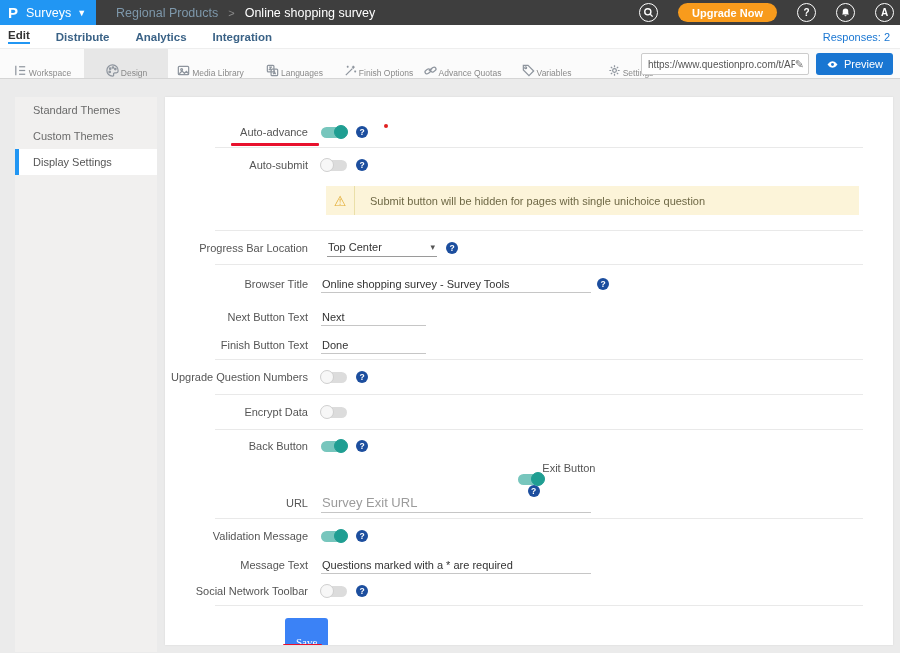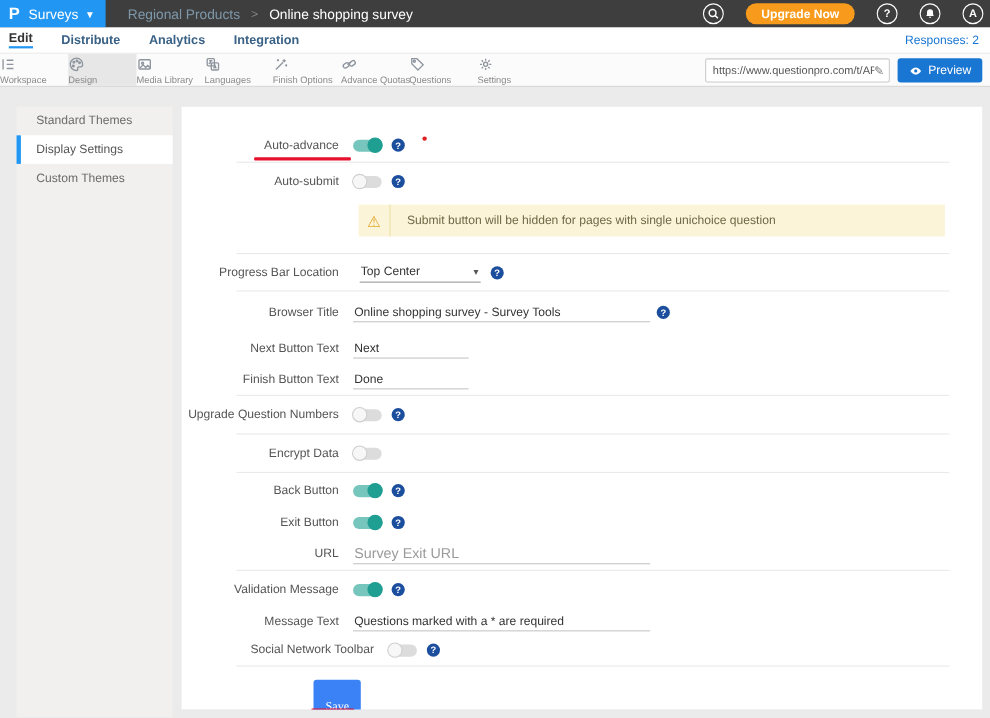--- a/index.html
+++ b/index.html
@@ -20,21 +20,21 @@
   .upgrade-btn { background:#f89b1c; color:#fff; border:none; border-radius:10px; height:19px; padding:0 14px; font-size:11px; font-weight:bold; cursor:pointer; font-family:"Liberation Sans",sans-serif; }
 
   
   .navrow { height:23px; background:#fff; display:flex; align-items:center; padding:0 8px; position:relative; }
   .nav-item { font-size:11.5px; font-weight:bold; color:#3a6286; margin-right:26px; text-decoration:none; cursor:pointer; }
   .nav-item.active { color:#333; border-bottom:2px solid #2196f3; padding-bottom:1px; }
   .responses { position:absolute; right:10px; color:#1976d2; font-size:11px; }
 
   
   .toolbar { height:31px; background:#fbfbfb; border-bottom:1px solid #d5d5d5; border-top:1px solid #eee; display:flex; align-items:stretch; position:relative; }
-  .tool { width:62px; display:flex; flex-direction:column; align-items:flex-start; justify-content:center; gap:1px; cursor:pointer; }
+  .tool { width:84px; display:flex; flex-direction:row; align-items:flex-end; justify-content:center; gap:1px; cursor:pointer; }
   .tool.active { background:#e7e7e7; }
   .tool svg { width:15px; height:15px; stroke:#8e959e; fill:none; stroke-width:1.3; }
   .tool-label { font-size:8.5px; color:#8a8a8a; white-space:nowrap; }
   .toolbar-right { position:absolute; right:7px; top:4px; display:flex; gap:7px; align-items:center; }
   .url-box { width:168px; height:22px; background:#fff; border:1px solid #ccc; border-radius:2px; display:flex; align-items:center; padding:0 4px 0 6px; }
   .url-box input { border:none; outline:none; flex:1; font-size:10px; color:#555; font-family:"Liberation Sans",sans-serif; background:transparent; min-width:0; }
   .pencil { color:#777; font-size:11px; cursor:pointer; }
   .preview-btn { background:#1976d2; color:#fff; border:none; border-radius:3px; height:22px; padding:0 10px; font-size:11px; display:flex; align-items:center; gap:5px; cursor:pointer; font-family:"Liberation Sans",sans-serif; }
   .preview-btn svg { width:13px; height:13px; fill:#fff; }
 
@@ -169,21 +169,21 @@
         <rect x="8" y="5" width="6" height="4" rx="2" transform="rotate(-35 11 7)"></rect>
         <line x1="6.2" y1="8.2" x2="9.8" y2="5.8"></line>
       </svg>
     <span class="tool-label">Advance Quotas</span>
   </div>
   <div class="tool">
     <svg viewBox="0 0 16 16">
         <path d="M2.5 7.5v-5h5l6 6-5 5z"></path>
         <circle cx="5" cy="5" r="1"></circle>
       </svg>
-    <span class="tool-label">Questions</span>
+    <span class="tool-label">Variables</span>
   </div>
   <div class="tool">
     <svg viewBox="0 0 16 16">
         <circle cx="8" cy="8" r="2"></circle>
         <path d="M8 2.5v2M8 11.5v2M2.5 8h2M11.5 8h2M4.1 4.1l1.4 1.4M10.5 10.5l1.4 1.4M11.9 4.1l-1.4 1.4M5.5 10.5l-1.4 1.4"></path>
       </svg>
     <span class="tool-label">Settings</span>
   </div>
   <div class="toolbar-right">
     <div class="url-box">
@@ -197,22 +197,22 @@
         </svg>
       <span>Preview</span>
     </button>
   </div>
 </div>
 
 <div class="page">
 
   <div class="sidebar">
     <div class="side-item">Standard Themes</div>
+    <div class="side-item">Custom Themes</div>
     <div class="side-item active">Display Settings</div>
-    <div class="side-item">Custom Themes</div>
   </div>
 
   <div class="card">
 
     <div class="row" style="height:30px;">
       <span class="lbl">Auto-advance</span>
       <span class="toggle on">
           <span class="knob"></span>
         </span>
       <span class="help">?</span>
@@ -281,21 +281,21 @@
     <div class="divider"></div>
 
     <div class="row" style="height:32px;">
       <span class="lbl">Back Button</span>
       <span class="toggle on">
           <span class="knob"></span>
         </span>
       <span class="help">?</span>
     </div>
 
-    <div class="row" style="height:26px;">
+    <div class="row" style="height:26px;flex-direction:column;">
       <span class="lbl">Exit Button</span>
       <span class="toggle on">
           <span class="knob"></span>
         </span>
       <span class="help">?</span>
     </div>
 
     <div class="row" style="height:30px;">
       <span class="lbl">URL</span>
       <input class="uinput w-long url-exit" placeholder="Survey Exit URL" style="">
@@ -308,21 +308,21 @@
           <span class="knob"></span>
         </span>
       <span class="help">?</span>
     </div>
 
     <div class="row" style="height:24px;">
       <span class="lbl">Message Text</span>
       <input class="uinput w-long" value="Questions marked with a * are required" style="">
     </div>
 
-    <div class="row" style="height:28px;padding-left:32px;">
+    <div class="row" style="height:28px;">
       <span class="lbl">Social Network Toolbar</span>
       <span class="toggle off">
           <span class="knob"></span>
         </span>
       <span class="help">?</span>
     </div>
     <div class="divider"></div>
 
     <div class="save-row" style="position:relative;">
       <button class="save-btn">Save</button>

